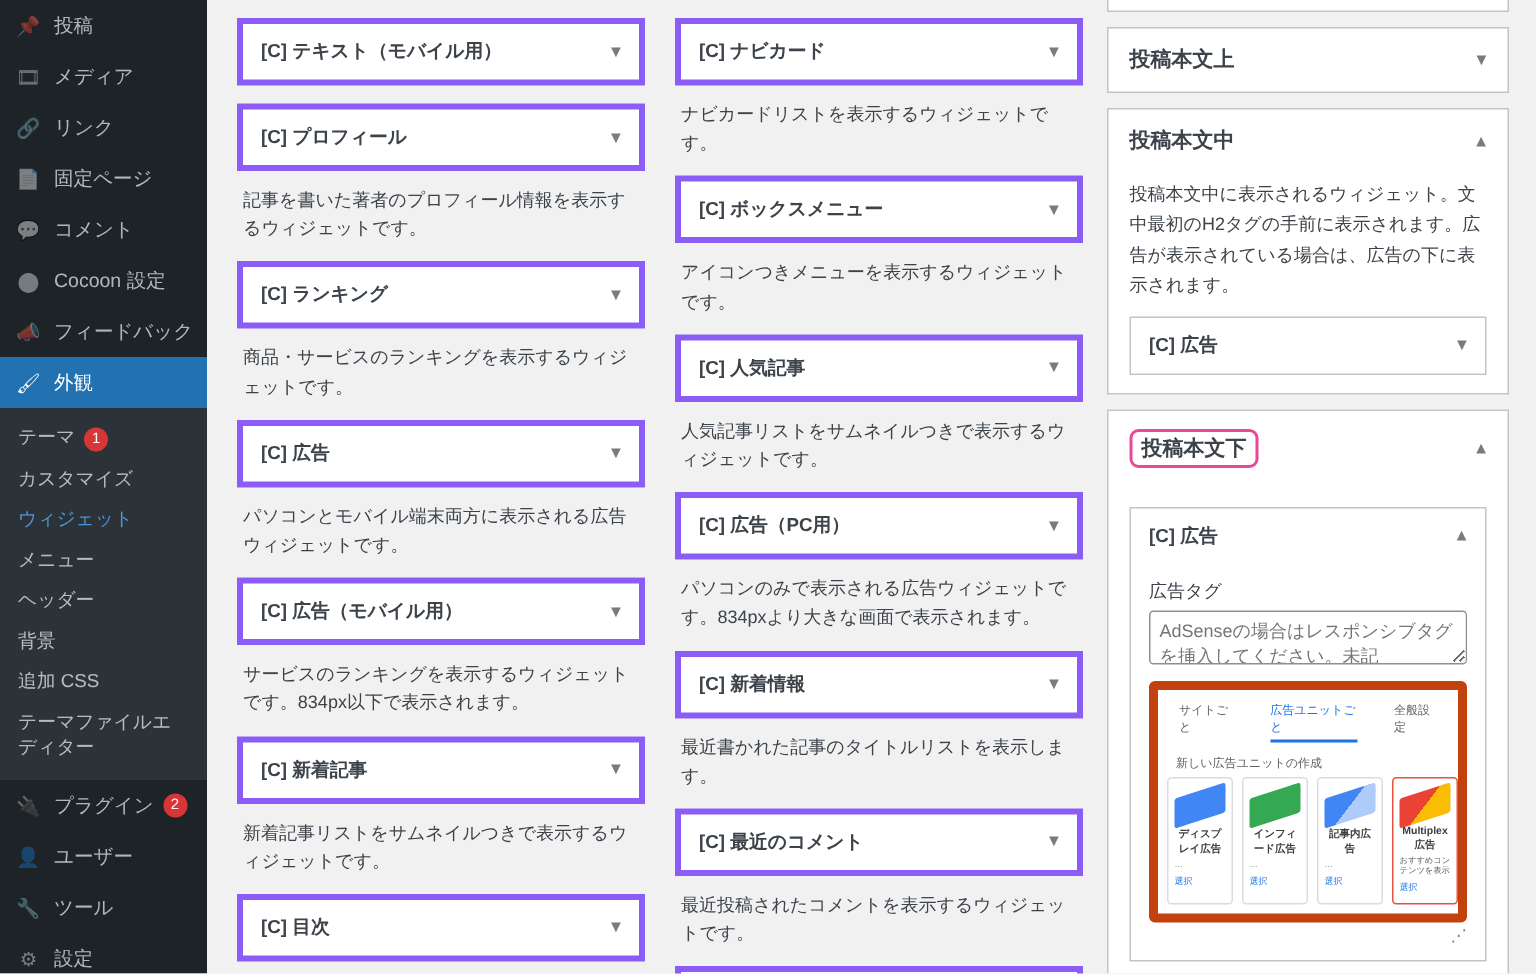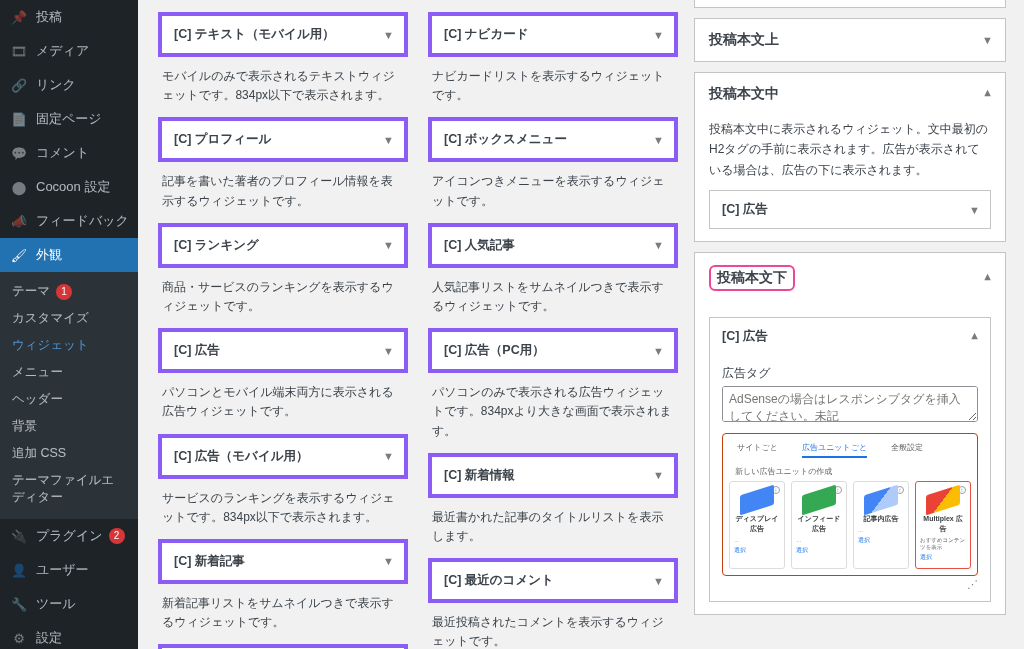--- a/index.html
+++ b/index.html
@@ -20,37 +20,37 @@
 
 
 .main { flex: 1; overflow: hidden; padding: 0 16px 0 20px; }
 .cols { display:flex; gap:20px; }
 .col { flex:1; }
 .widget-card { background:#fff; border:4px solid #8b5cf6; padding:10px 30px 10px 12px; font-size:12.5px; font-weight:600; position:relative; margin-top:12px; cursor:pointer; }
 .widget-card .tri { position:absolute; right:10px; top:50%; transform:translateY(-50%); color:#787c82; font-size:11px; }
 .widget-desc { font-size:12px; color:#3c434a; padding:10px 4px 0 4px; line-height:1.6; }
 
 
-.right { width: 330px; flex-shrink:0; padding-right:18px; overflow:hidden; }
+.right { width: 286px; flex-shrink:0; padding-right:18px; overflow:hidden; }
 .zone { background:#fff; border:1px solid #c3c4c7; margin-top:10px; }
 .zone-head { padding:12px 32px 12px 14px; font-weight:700; font-size:14px; position:relative; cursor:pointer; }
 .zone-head .tri { position:absolute; right:12px; top:50%; transform:translateY(-50%); color:#787c82; font-size:11px; }
 .zone-body { padding:4px 14px 12px 14px; }
 .zone-desc { font-size:12px; color:#3c434a; line-height:1.7; }
 .zone-inner { background:#fff; border:1px solid #c3c4c7; margin-top:10px; }
 .zone-inner-head { padding:10px 30px 10px 12px; font-size:12.5px; font-weight:600; position:relative; cursor:pointer; }
 .zone-inner-head .tri { position:absolute; right:10px; top:50%; transform:translateY(-50%); color:#787c82; font-size:11px; }
 .zone-inner-body { padding:10px 12px; }
 .field-label { font-size:12px; margin-bottom:4px; }
 .ta { width:100%; height:36px; border:1px solid #8c8f94; border-radius:3px; padding:4px 6px; font-size:12px; color:#787c82; resize:vertical; font-family:inherit; }
 .highlight { display:inline-block; border:2px solid #ec4899; border-radius:6px; padding:2px 6px; }
 .up { transform: rotate(180deg); display:inline-block; }
 
 
-.ad-mock { border:1px solid #c2410c; border-radius:4px; margin-top:8px; padding:6px; background:#fff; }
+.ad-mock { border:6px solid #c2410c; border-radius:4px; margin-top:8px; padding:6px; background:#fff; }
 .ad-tabs { display:flex; gap:24px; font-size:8px; padding:2px 8px 6px; color:#5f6368; }
 .ad-tabs .at { padding-bottom:3px; }
 .ad-tabs .at.active { color:#1a73e8; border-bottom:2px solid #1a73e8; }
 .ad-sub { font-size:8px; color:#5f6368; padding:2px 6px 4px; }
 .ad-row { display:flex; gap:6px; }
 .ad-card { flex:1; border:1px solid #dcdcde; border-radius:3px; padding:6px 4px; position:relative; }
 .ad-card.hi { border:1px solid #e8513f; }
 .ad-card .dot { position:absolute; top:4px; right:4px; width:8px; height:8px; border:1px solid #9aa0a6; border-radius:50%; font-size:6px; line-height:6px; text-align:center; color:#9aa0a6; }
 .ad-shape { width:34px; height:20px; margin:2px auto 4px; position:relative; }
 .ad-rect { width:100%; height:100%; background:#4285f4; transform:skewY(-18deg); border-radius:2px; }
@@ -129,21 +129,20 @@
         <span class="icn">⚙</span>
         <span>設定</span>
       </div>
 
   </div>
 
   <div class="main">
     <div class="cols">
       <div class="col" id="col-left">
           <div class="widget-card"><span>[C] テキスト（モバイル用）</span><span class="tri">▼</span></div>
-          <div class="widget-desc">モバイルのみで表示されるテキストウィジェットです。834px以下で表示されます。</div>
           <div class="widget-card"><span>[C] プロフィール</span><span class="tri">▼</span></div>
           <div class="widget-desc">記事を書いた著者のプロフィール情報を表示するウィジェットです。</div>
           <div class="widget-card"><span>[C] ランキング</span><span class="tri">▼</span></div>
           <div class="widget-desc">商品・サービスのランキングを表示するウィジェットです。</div>
           <div class="widget-card"><span>[C] 広告</span><span class="tri">▼</span></div>
           <div class="widget-desc">パソコンとモバイル端末両方に表示される広告ウィジェットです。</div>
           <div class="widget-card"><span>[C] 広告（モバイル用）</span><span class="tri">▼</span></div>
           <div class="widget-desc">サービスのランキングを表示するウィジェットです。834px以下で表示されます。</div>
           <div class="widget-card"><span>[C] 新着記事</span><span class="tri">▼</span></div>
           <div class="widget-desc">新着記事リストをサムネイルつきで表示するウィジェットです。</div>

